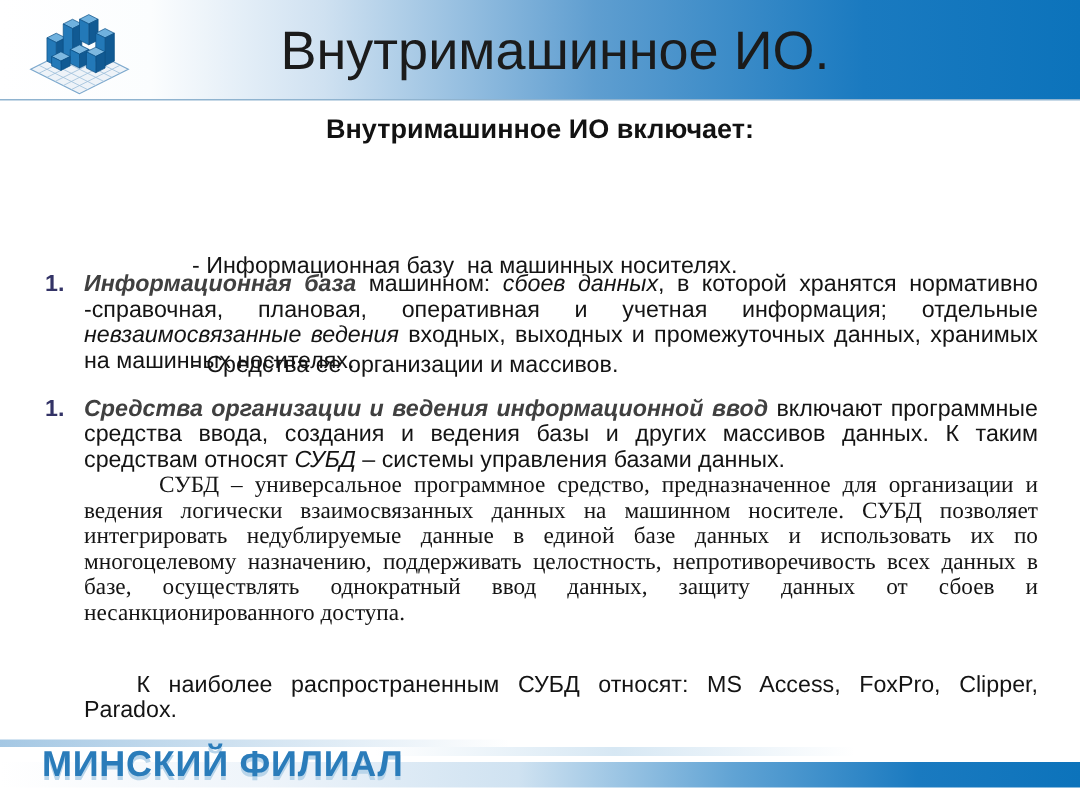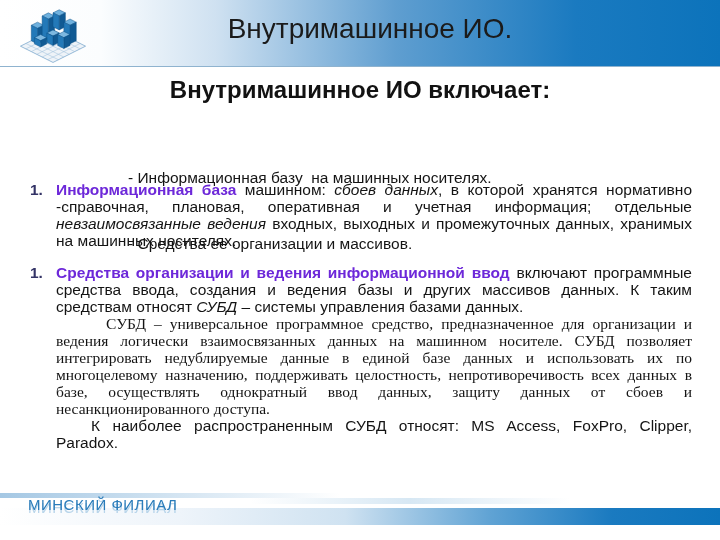--- a/index.html
+++ b/index.html
@@ -9,62 +9,62 @@
     font-family:"Liberation Sans", sans-serif; color:#141414;
   }
   
   .header {
     position:absolute; top:0; left:0; width:720px; height:66px;
     background:linear-gradient(90deg,#ffffff 0%,#fbfdfe 14%,#cfe1f1 30%,#5f9ed0 55%,#1a7ac0 80%,#0c73bb 100%);
     border-bottom:1px solid #8fb3cf;
   }
   .title {
     position:absolute; top:13px; left:80px; right:60px;
-    text-align:center; font-size:28px; color:#1b1b1b; white-space:nowrap;
+    text-align:center; font-size:36px; color:#1b1b1b; white-space:nowrap;
   }
   .logo { position:absolute; top:2px; left:12px; width:82px; height:62px; }
 
   .subtitle {
     position:absolute; top:76px; left:0; width:720px; text-align:center;
-    font-size:24px; font-weight:bold; color:#121212;
+    font-size:18px; font-weight:bold; color:#121212;
   }
   .bullets {
     position:absolute; left:128px; top:123px;
     font-size:15.5px; line-height:22px; white-space:pre-wrap;
   }
   .num-item {
     position:absolute; left:30px; width:662px; display:flex;
     font-size:15.5px; line-height:17px;
   }
   .item1 { top:181px; }
   .item2 { top:264px; }
   .num { flex:none; width:26px; font-weight:bold; color:#333366; }
   .body { flex:1; text-align:justify; }
   .body p { margin:0; }
   .para.indent1 { text-indent:50px;font-family:Liberation Serif, serif; }
-  .para.indent2 { text-indent:35px; }
-  .bold-navy { font-weight:bold; color:#6d28d9; }
+  .para.indent2 { text-indent:35px;margin-top:31px; }
+  .bold-navy { font-weight:bold; color:#404040;font-style:italic; }
   .italic { font-style:italic; }
 
   
   .footer-stripe-a {
     position:absolute; left:0; top:493px; width:340px; height:5px;
     background:linear-gradient(90deg,#4a90c8,rgba(255,255,255,0)); opacity:.5;
   }
   .footer-stripe-b {
     position:absolute; left:250px; top:498px; width:320px; height:6px;
     background:linear-gradient(90deg,rgba(255,255,255,0),#bcd8ec,rgba(255,255,255,0)); opacity:.6;
   }
   .footer-band {
     position:absolute; left:0; top:508px; width:720px; height:17px;
     background:linear-gradient(90deg,rgba(255,255,255,0) 0%,#eef4fa 25%,#cfe2f1 48%,#60a3d4 68%,#1a7ac0 85%,#0c73bb 100%);
   }
   .footer-text {
     position:absolute; left:28px; top:496px;
-    font-size:15px; font-weight:normal; letter-spacing:.5px;
+    font-size:24px; font-weight:bold; letter-spacing:.5px;
     color:#2a7cba; text-shadow:0 3px 0 #b9d5ea; white-space:nowrap;
   }
 </style>
 </head>
 <body>
 
 <div class="slide">
 
   <div class="header">
     <svg class="logo" viewBox="0 0 100 80" aria-hidden="true">

